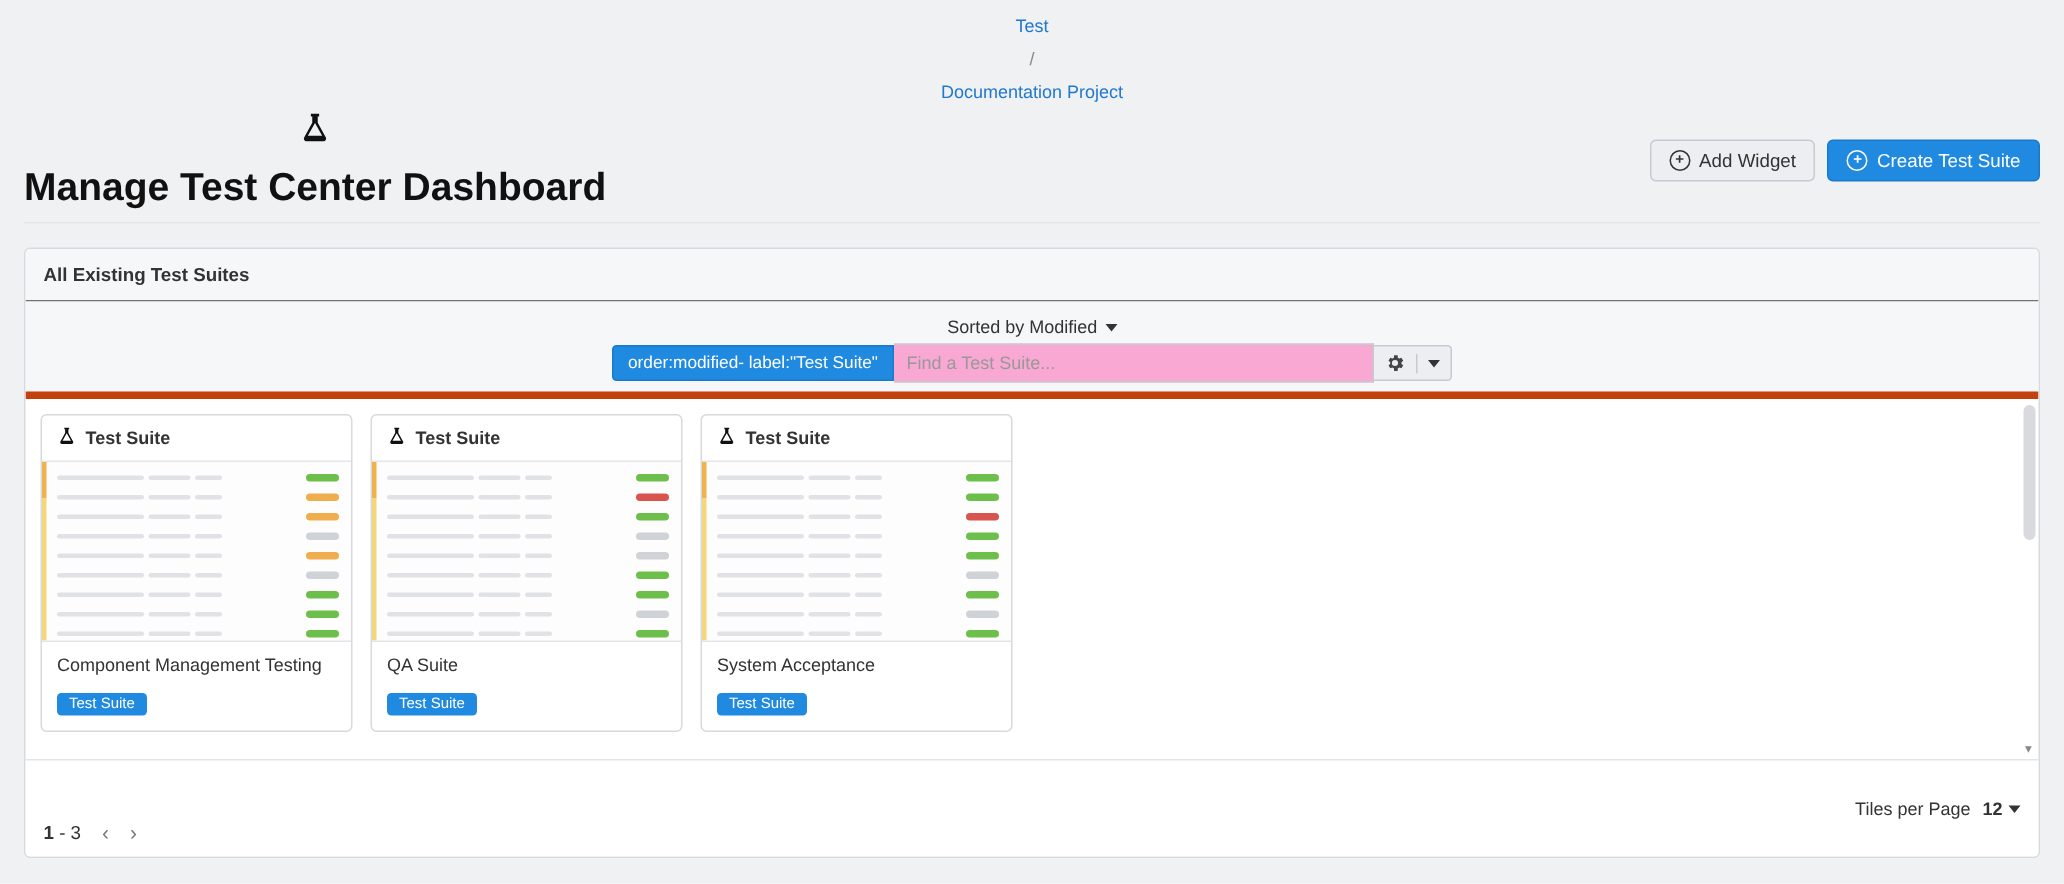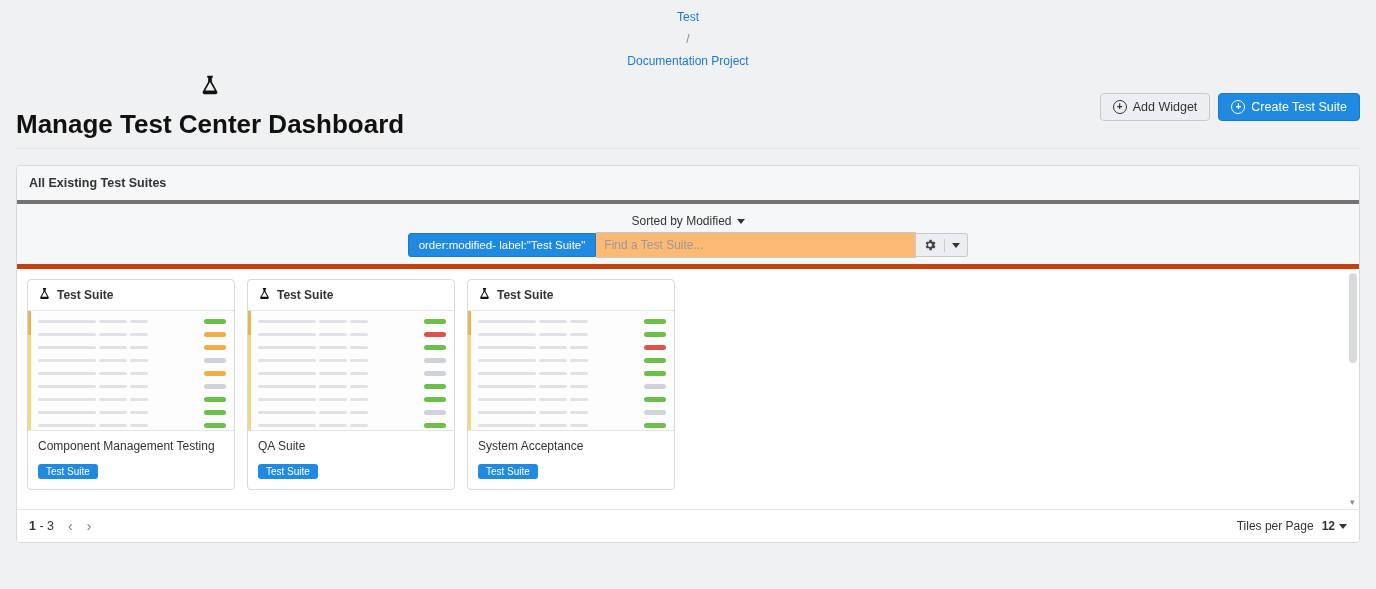--- a/index.html
+++ b/index.html
@@ -82,21 +82,21 @@
 
   
   .panel {
     border: 1px solid #d6d9dd;
     border-radius: 4px;
     background: #fff;
     overflow: hidden;
   }
   .panel-header {
     background: #f6f7f8;
-    border-bottom: 4px solid #737373;
+    border-bottom: 1px solid #737373;
     padding: 10px 12px;
     font-weight: 700;
     font-size: 12.5px;
     color: #333;
   }
 
   .panel-toolbar {
     display: flex;
     align-items: center;
     justify-content: space-between;
@@ -128,21 +128,21 @@
     border-radius: 3px 0 0 3px;
     border: 1px solid #187ac9;
     white-space: nowrap;
   }
   .search-box {
     width: 320px;
     border: 1px solid #c6cad0;
     border-left: none;
     padding: 5px 8px;
     font-size: 12px;
-    background: #fdba74;
+    background: #f9a8d4;
     color: #333;
   }
   .search-box::placeholder { color: #999; }
   .gear-group {
     display: flex; align-items: center;
     border: 1px solid #c6cad0;
     border-left: none;
     border-radius: 0 3px 3px 0;
     background: #eceef1;
   }
@@ -226,21 +226,21 @@
     border-radius: 3px;
   }
 
   
   .panel-footer {
     display: flex; align-items: center; justify-content: space-between;
     padding: 8px 12px;
     border-top: 1px solid #e3e5e8;
     background: #fff;
   }
-  .pager-left { display: flex; align-items: center; gap: 14px; font-size: 12.5px;}
+  .pager-left { display: flex; align-items: center; gap: 14px; font-size: 12.5px; margin-top: 32px;}
   .pager-left strong { font-weight: 700; }
   .pager-arrow {
     color: #777; cursor: pointer; font-size: 14px;
     user-select: none;
   }
   .pager-right { display: flex; align-items: flex-end; gap: 8px; font-size: 12px; color:#333;margin-left:23px;}
   .tiles-count { display: inline-flex; align-items: center; gap: 4px; cursor: pointer; font-weight: bold;}
 </style>
 </head>
 <body>

